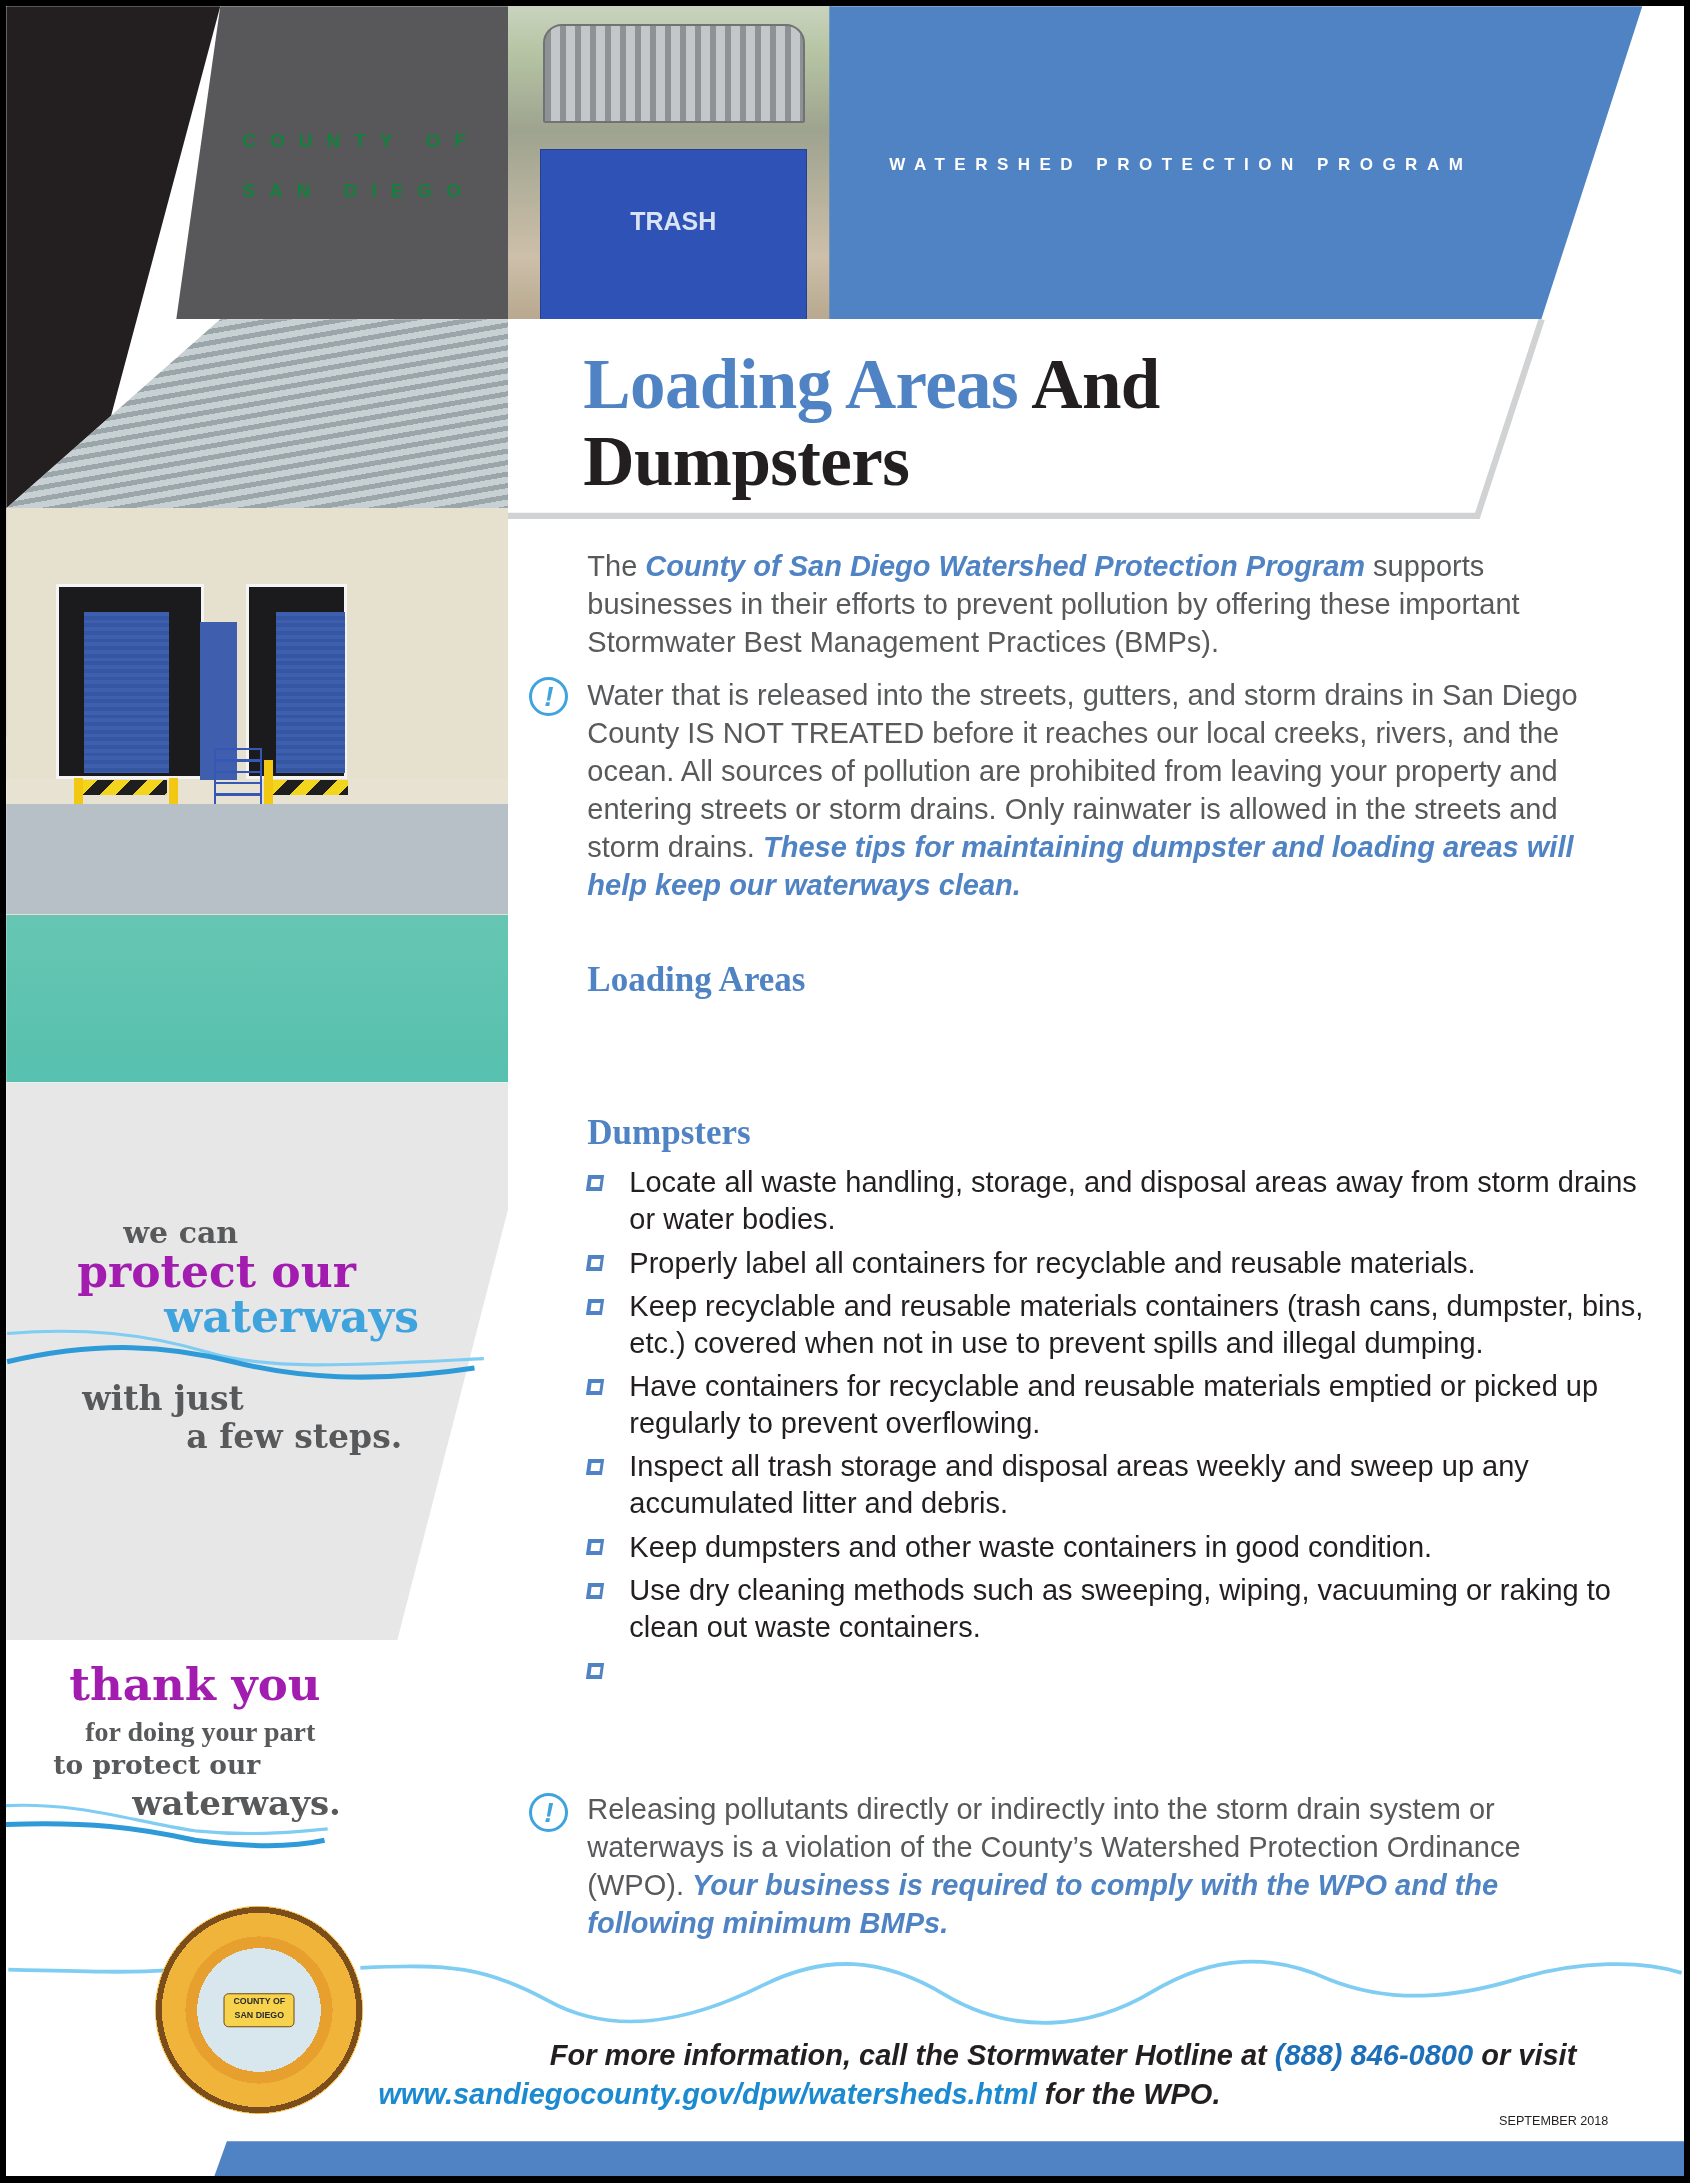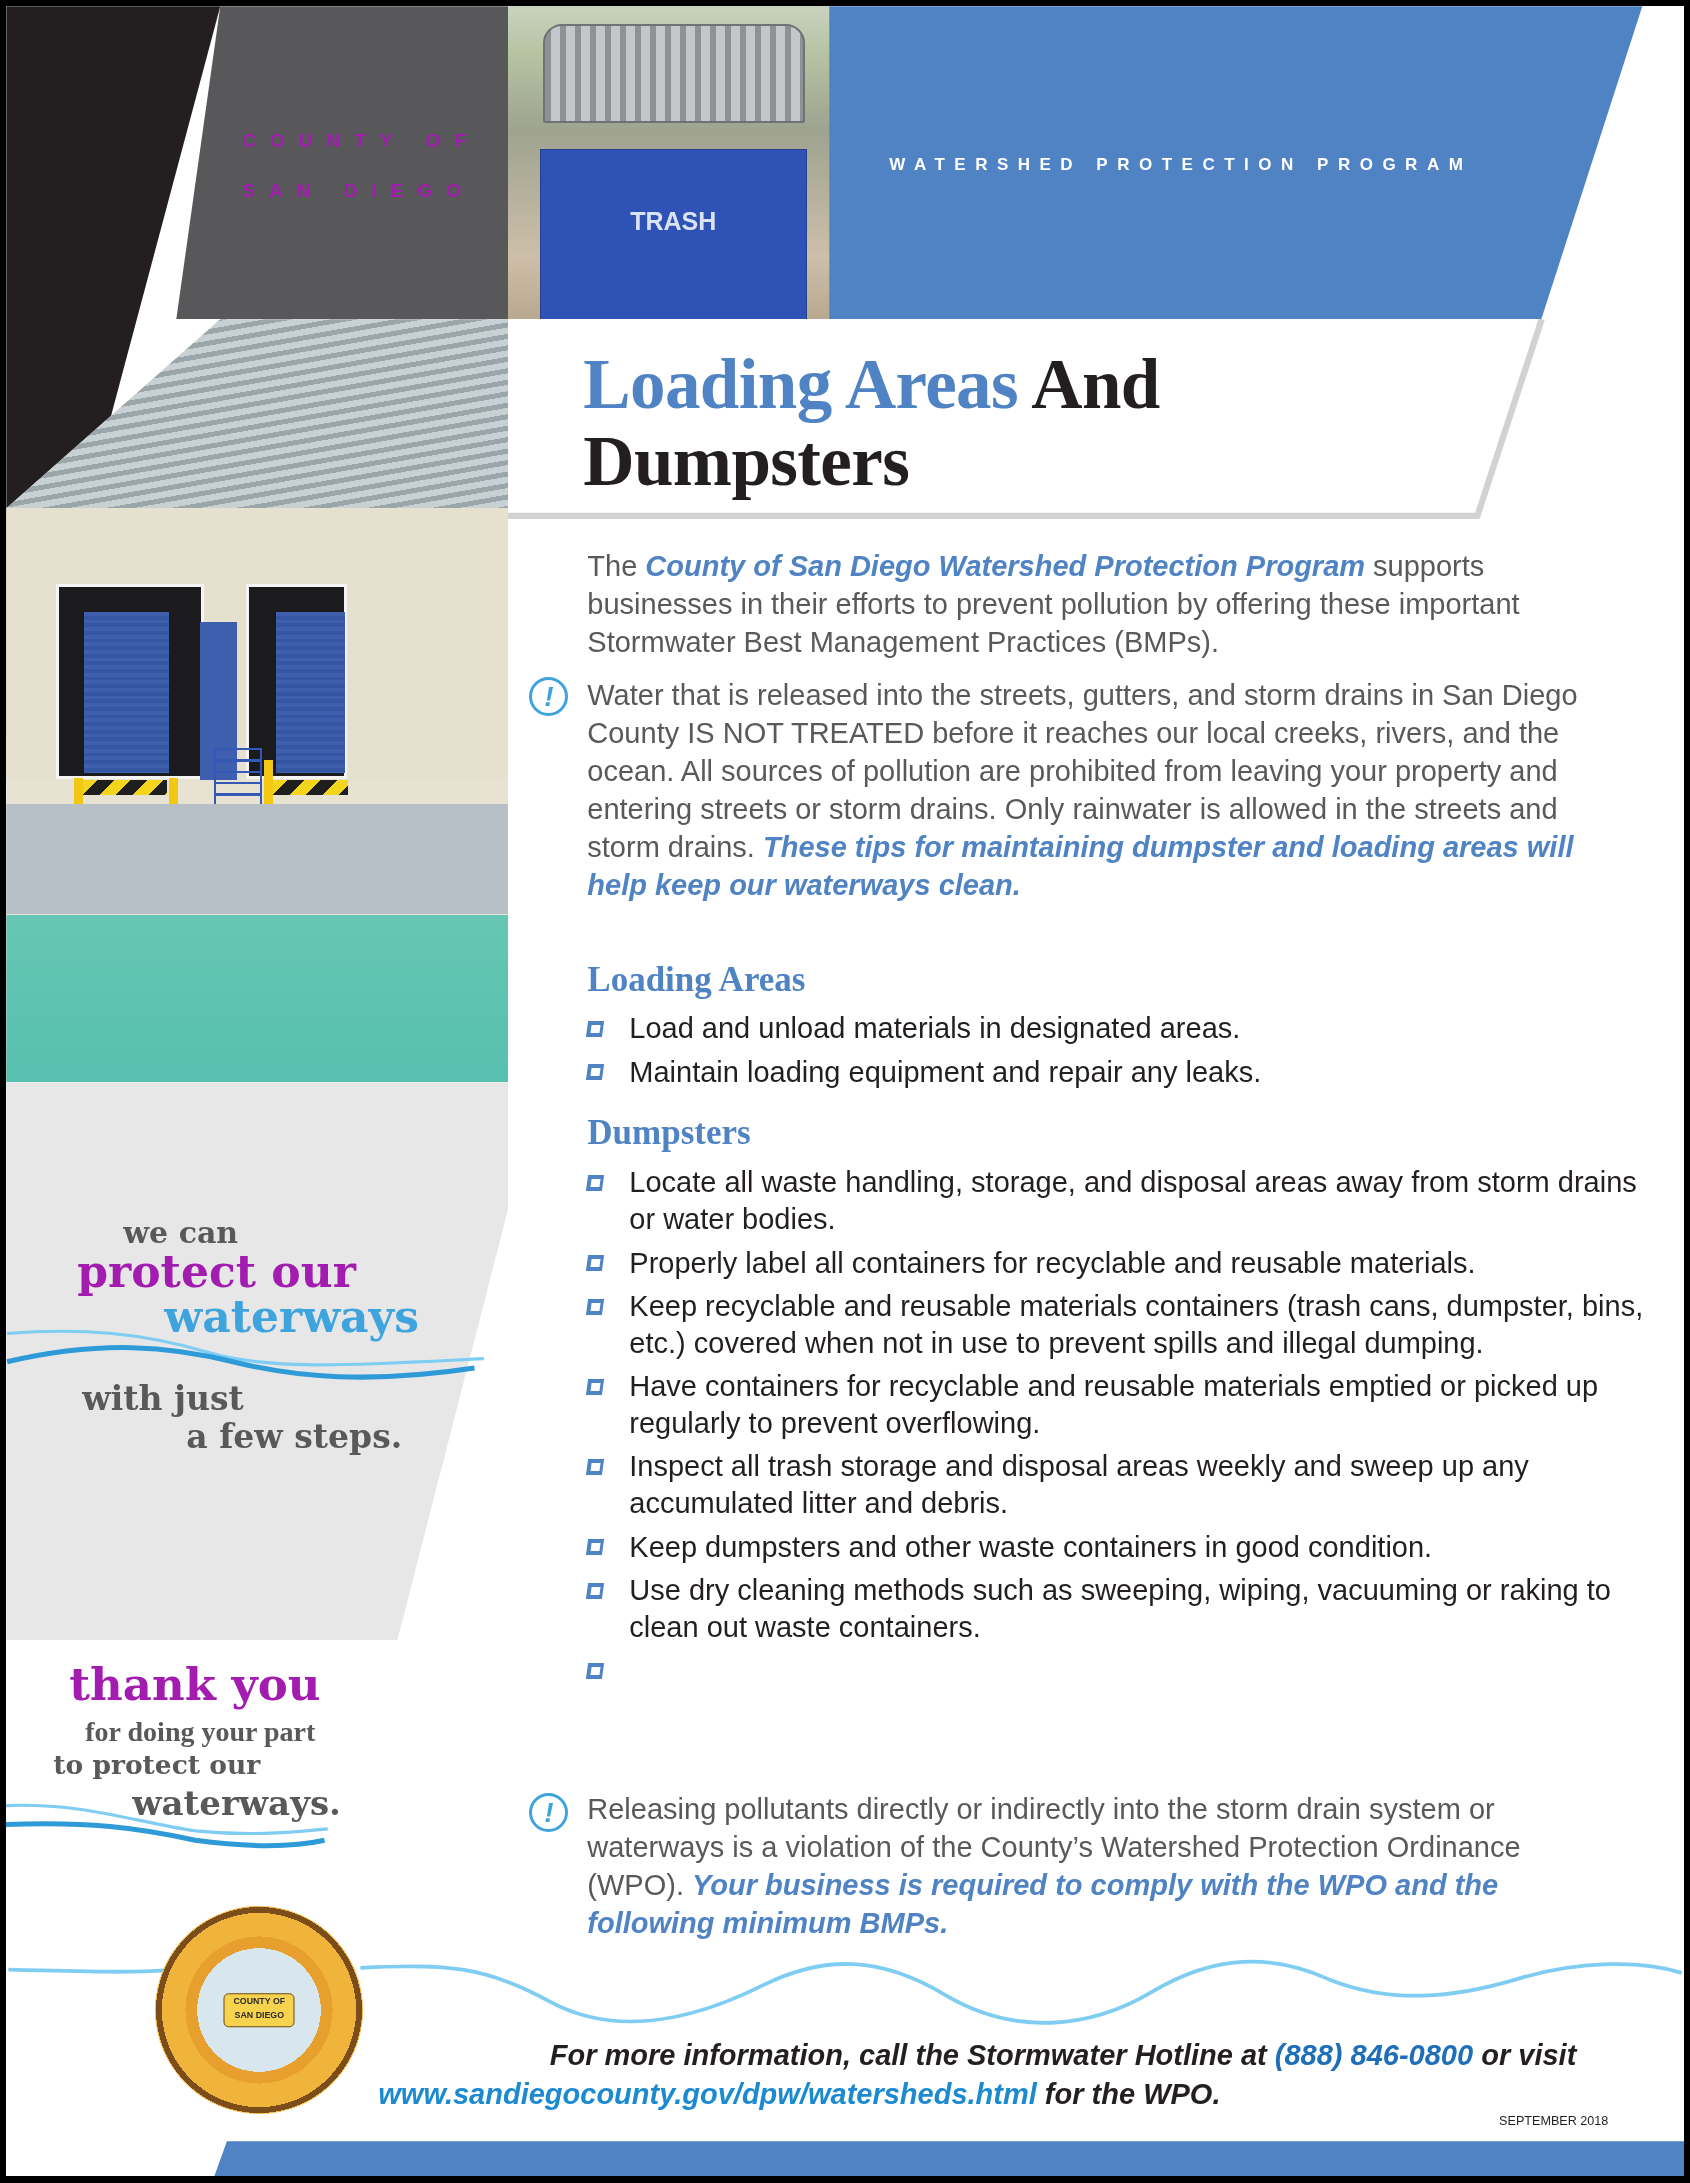--- a/index.html
+++ b/index.html
@@ -1,21 +1,21 @@
 <!DOCTYPE html>
 <html style="font-size:10px"><head>
 <meta charset="utf-8">
 <style>
   html,body{margin:0;padding:0;background:#000;}
   body{width:1690px;height:2183px;position:relative;overflow:hidden;font-family:"Liberation Sans",sans-serif;}
   .page{position:absolute;left:6.3px;top:6.3px;width:1678px;height:2170px;background:#fff;overflow:hidden;}
   .abs{position:absolute;}
   .hdr-gray{left:0;top:0;width:504px;height:313px;background:#58585a;clip-path:polygon(214px 0,504px 0,504px 313px,170px 313px);}
   .hdr-black-clip{left:0;top:0;width:504px;height:731px;background:#231f20;clip-path:polygon(0 0,214px 0,19px 731px,0 731px);}
-  .county-text{color:#a21caf;font-size:19px;letter-spacing:14px;font-weight:bold;}
+  .county-text{color:#15803d;font-size:19px;letter-spacing:14px;font-weight:bold;}
   .trash-photo{left:502px;top:0;width:324px;height:313px;background:linear-gradient(180deg,#c9d3bf 0%,#b7c5a4 14%,#9ea38f 40%,#cdbfa9 80%,#b8a88f 100%);overflow:hidden;}
   .dump-lid{position:absolute;left:35px;top:17.7px;width:258px;height:95px;background:repeating-linear-gradient(90deg,#8f9294 0 6.3px,#c4c7c9 6.3px 15px);border-radius:19px 19px 2.5px 2.5px;border:2.5px solid #6f7376;}
   .dump-body{position:absolute;left:31.5px;top:113px;width:265px;height:178px;background:#2f52b6;border:1.9px solid #243f93;margin-top:30px;}
   .dump-label{position:absolute;left:0;width:100%;top:57px;text-align:center;color:#d9e3f3;font-size:25px;font-weight:bold;}
   .hdr-blue{left:823px;top:0;width:820px;height:313px;background:#4f83c3;clip-path:polygon(0 0,813px 0,712px 313px,0 313px);}
   .wpp-text{color:#fff;font-size:17px;letter-spacing:9.5px;font-weight:bold;}
   
   .title-stripe{left:502px;top:313px;width:1040px;height:202px;}
   .title{left:577px;top:340px;font-family:"Liberation Serif",serif;font-weight:bold;font-size:71px;line-height:77px;color:#231f20;letter-spacing:-0.6px;}
   .title .blue{color:#4f83c3;}
@@ -133,24 +133,20 @@
   <div class="abs body" style="top:541px;">
     <span>The </span><span class="em">County of San Diego Watershed Protection Program</span><span> supports businesses in their efforts to prevent pollution by offering these important Stormwater Best Management Practices (BMPs).</span>
   </div>
 
   <div class="abs alert-icon" style="left:523px;top:671px;">!</div>
   <div class="abs body" style="top:670px;">
     <span>Water that is released into the streets, gutters, and storm drains in San Diego County IS NOT TREATED before it reaches our local creeks, rivers, and the ocean. All sources of pollution are prohibited from leaving your property and entering streets or storm drains. Only rainwater is allowed in the streets and storm drains. </span><span class="em">These tips for maintaining dumpster and loading areas will help keep our waterways clean.</span>
   </div>
 
   <div class="abs section-h" style="top:954px;">Loading Areas</div>
-  <ul class="abs list" style="top:1004px;">
-    <li><span class="chk"></span><span>Load and unload materials in designated areas.</span></li>
-    <li><span class="chk"></span><span>Maintain loading equipment and repair any leaks.</span></li>
-  </ul>
 
   <div class="abs section-h" style="top:1107px;">Dumpsters</div>
   <ul class="abs list" style="top:1158px;">
     <li><span class="chk"></span><span>Locate all waste handling, storage, and disposal areas away from storm drains or water bodies.</span></li>
     <li><span class="chk"></span><span>Properly label all containers for recyclable and reusable materials.</span></li>
     <li><span class="chk"></span><span>Keep recyclable and reusable materials containers (trash cans, dumpster, bins, etc.) covered when not in use to prevent spills and illegal dumping.</span></li>
     <li><span class="chk"></span><span>Have containers for recyclable and reusable materials emptied or picked up regularly to prevent overflowing.</span></li>
     <li><span class="chk"></span><span>Inspect all trash storage and disposal areas weekly and sweep up any accumulated litter and debris.</span></li>
     <li><span class="chk"></span><span>Keep dumpsters and other waste containers in good condition.</span></li>
     <li><span class="chk"></span><span>Use dry cleaning methods such as sweeping, wiping, vacuuming or raking to clean out waste containers.</span></li>

